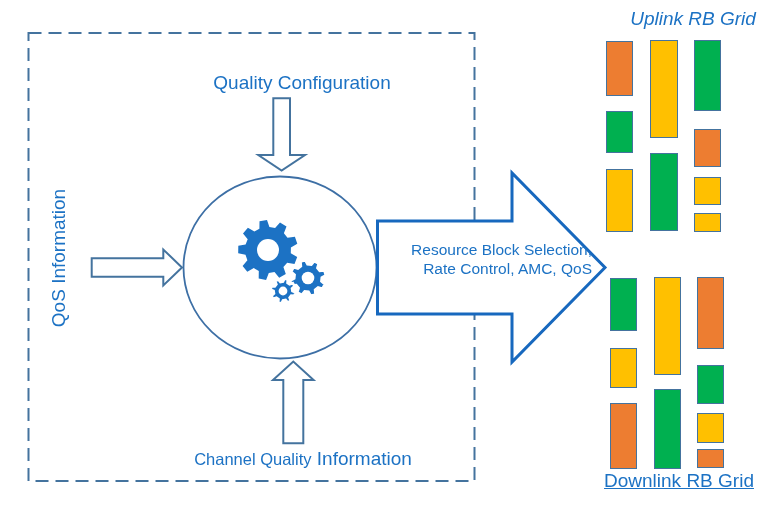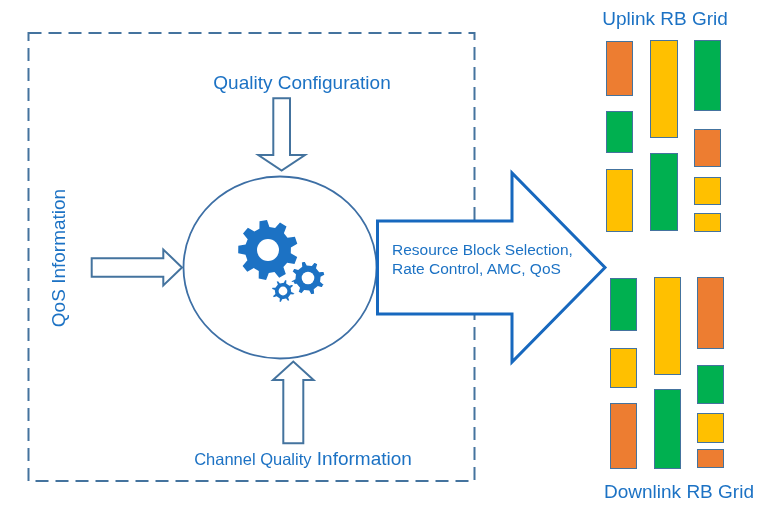--- a/index.html
+++ b/index.html
@@ -21,26 +21,26 @@
   }
   .label-qos{
     left:-12px;top:248px;width:140px;height:20px;
     transform:rotate(-90deg);
   }
   .label-system{left:150px;top:72px;width:304px;}
   .label-channel{left:153px;top:448px;width:300px;}
   .label-channel .part1{font-size:16.5px;}
   .label-channel .part2{font-size:19px;}
   .label-scheduler{left:214px;top:307px;width:151px;font-size:17.5px;line-height:20px;}
-  .label-uplink{left:598px;top:8px;width:134px;}
-  .label-downlink{left:598px;top:481px;width:162px;}
+  .label-uplink{left:626px;top:8px;width:134px;font-style:italic;}
+  .label-downlink{left:598px;top:470px;width:162px;text-decoration:underline;}
   .arrow-text{
     position:absolute;left:392px;top:241px;width:200px;
     color:#1C72C4;font-size:15.5px;line-height:18.5px;
-    text-align:left;white-space:nowrap;
+    text-align:right;white-space:nowrap;
   }
   .rb-block{
     position:absolute;
     border:1.5px solid #44739E;
     box-sizing:border-box;
   }
 </style>
 </head>
 <body>
 

